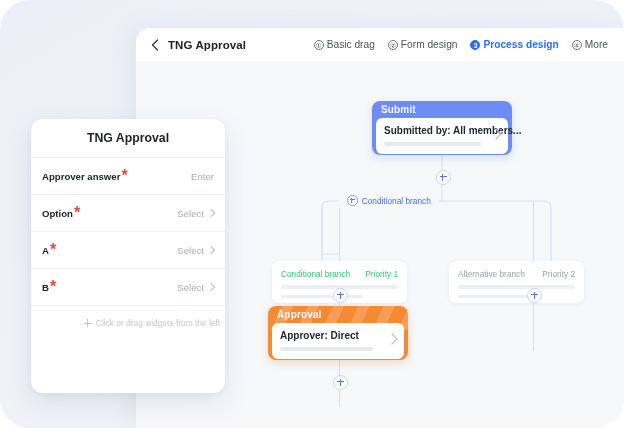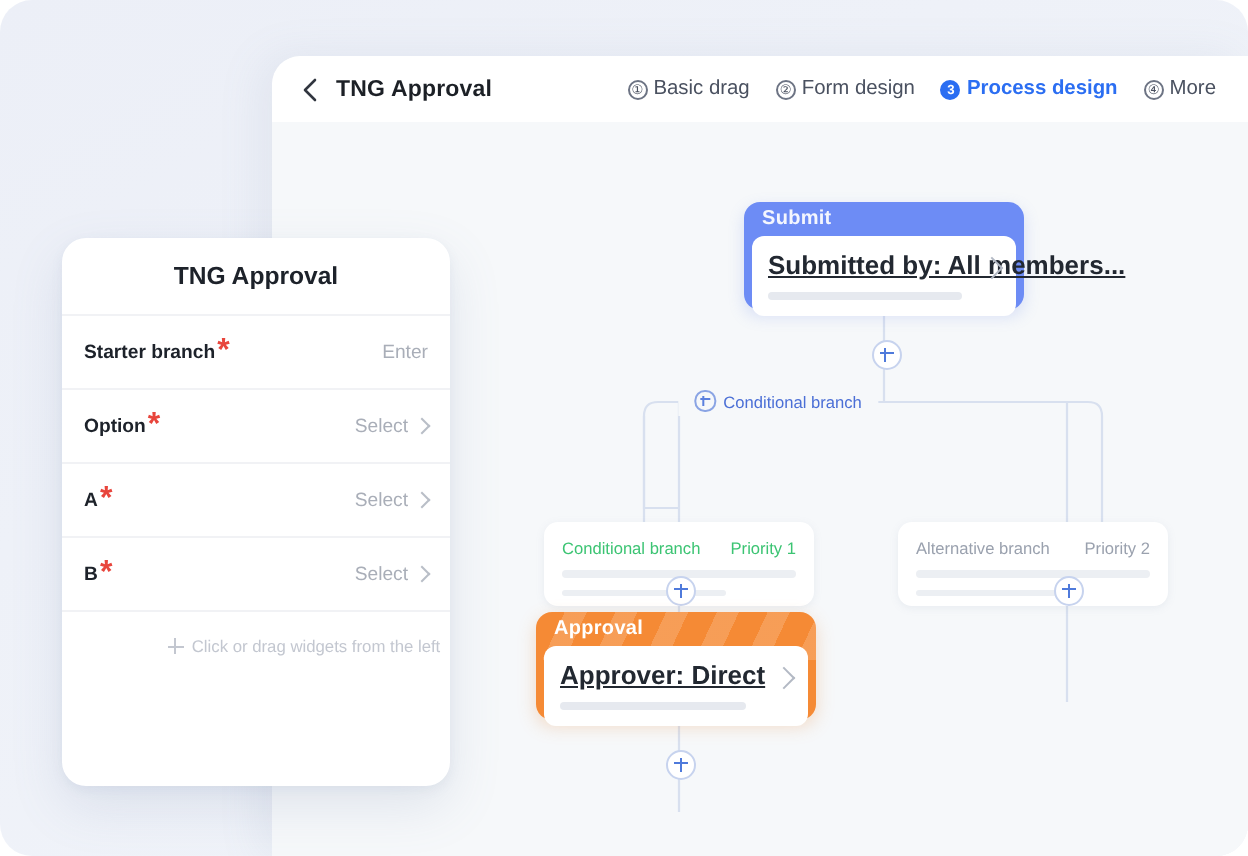--- a/index.html
+++ b/index.html
@@ -13,21 +13,21 @@
     font-family: "Liberation Sans", sans-serif;
     background: #ffffff;
   }
 
   
   #root {
     position: relative;
     width: 624px;
     height: 428px;
     background: linear-gradient(150deg, #eceff7 0%, #eef1f8 35%, #f0f3f9 70%, #eef1f7 100%);
-    border-radius: 16px;
+    border-radius: 30px;
     overflow: hidden;
   }
 
   
   #app-window {
     position: absolute;
     left: 136px;
     top: 28px;
     width: 488px;
     height: 400px;
@@ -134,26 +134,25 @@
   }
   .node-head span { position: relative; z-index: 2; }
   .node-body {
     margin: 0 4px 4px 4px;
     background: #ffffff;
     border-radius: 6px;
     padding: 7px 8px 8px 8px;
     position: relative;
   }
   .node-line {
-    font-size: 13px;
+    font-size: 10px;
     font-weight: 700;
     color: #222831;
     padding-right: 14px;
     white-space: nowrap;
-    text-decoration: underline;
   }
   .bar {
     height: 4px;
     border-radius: 3px;
     background: #e6e9ef;
     margin-top: 6px;
   }
   .chev {
     position: absolute;
     right: 8px;
@@ -453,21 +452,21 @@
 
       <div class="plus-btn" style="left:203.5px; top:320px;"></div>
 
     </div>
   </div>
 
   <div id="form-panel">
     <div id="form-title">TNG Approval</div>
 
     <div class="form-row">
-      <span class="row-label">Starter branch</span>
+      <span class="row-label">Approver answer</span>
       <span class="req">*</span>
       <span class="row-value">
         <span>Enter</span>
       </span>
     </div>
 
     <div class="form-row">
       <span class="row-label">Option</span>
       <span class="req">*</span>
       <span class="row-value">

